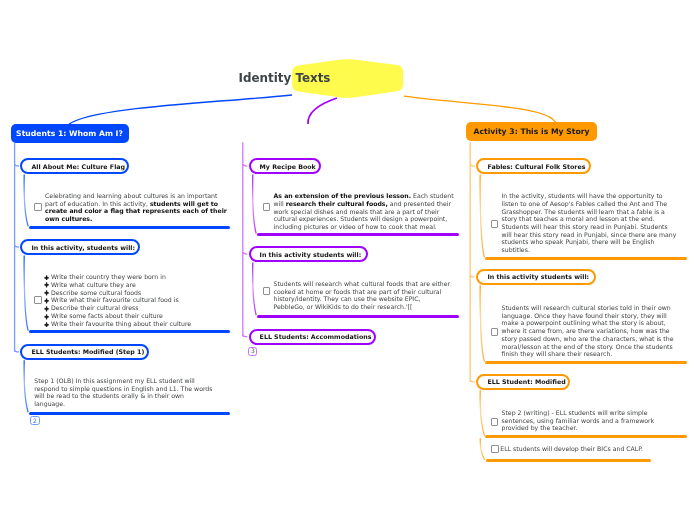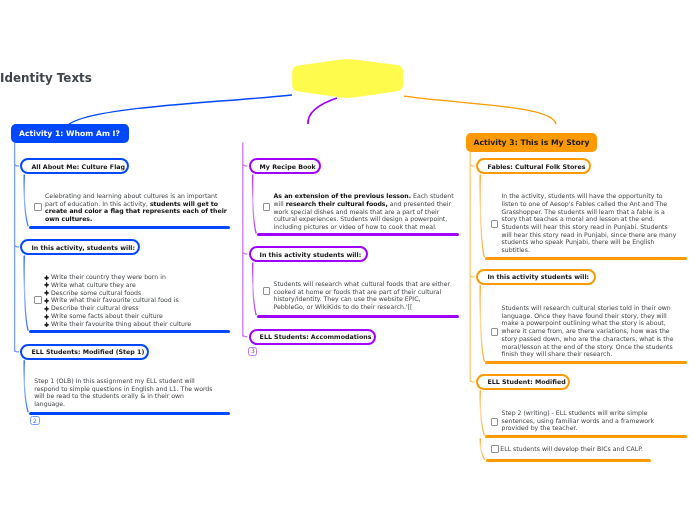--- a/index.html
+++ b/index.html
@@ -68,23 +68,23 @@
   <path d="M470.2 142.3 L470.2 381.7" fill="none" stroke="#ffc877" stroke-width="1.3"></path>
   <path d="M470.2 164.1 C 470.2 165.9, 472.4 166.1, 474.7 166.1" fill="none" stroke="#ffc877" stroke-width="1.3"></path>
   <path d="M480.2 174.4 C 480.0 184.4, 479.9 243.39999999999998, 484.5 257.4" fill="none" stroke="url(#lg-activity-3)" stroke-width="1.25"></path>
   <path d="M470.2 274.9 C 470.2 276.7, 472.4 276.9, 474.7 276.9" fill="none" stroke="#ffc877" stroke-width="1.3"></path>
   <path d="M480.2 285.2 C 480.0 295.2, 479.9 347.59999999999997, 484.5 361.59999999999997" fill="none" stroke="url(#lg-activity-3)" stroke-width="1.25"></path>
   <path d="M470.2 379.9 C 470.2 381.7, 472.4 381.9, 474.7 381.9" fill="none" stroke="#ffc877" stroke-width="1.3"></path>
   <path d="M480.2 390.2 C 480.0 400.2, 479.9 421.59999999999997, 484.5 435.59999999999997" fill="none" stroke="url(#lg-activity-3)" stroke-width="1.25"></path>
   <path d="M480.2 438.2 C 480.0 444.2, 479.9 451.4, 484.7 459.79999999999995" fill="none" stroke="url(#lg-activity-3)" stroke-width="1.25"></path>
   <path d="M292.2 72 Q292.2 66.4 298.4 65.4 L341 59.6 Q347.6 58.8 354 59.6 L397 65.0 Q403.1 66 403.1 71.5 L403.1 84.8 Q403.1 90.3 397 91.3 L354 97.4 Q347.6 98.3 341 97.4 L298.4 91.6 Q292.2 90.6 292.2 85 Z" fill="#fffb4d"></path>
 </svg>
-<div class="root-label" style="left:0;top:71px;width:569px;">Identity Texts</div>
+<div class="root-label" style="left:0;top:71px;width:569px;text-align:center;">Identity Texts</div>
 <div class="branch-title" style="left:10.5px;top:123.8px;width:118px;height:19px;background:#0047fe;color:#ffffff;">
-      <span>Activity 1: Whom Am I?</span>
+      <span>Students 1: Whom Am I?</span>
     </div>
 <div class="sub-pill" style="left:20.2px;top:158.2px;width:109px;height:15.8px;border-color:#0047fe;padding-left:9.3px;">
       <span>All About Me: Culture Flag</span>
     </div>
 <div class="checkbox" style="left:34.0px;top:202.9px;"></div>
 <div class="leaf-text" style="left:45px;top:191.9px;width:182px;">
   <span>Celebrating and learning about cultures is an important part of education. In this activity, </span>
   <b>students will get to create and color a flag that represents each of their own cultures.</b>
 </div>
 <div class="underline" style="left:29.0px;top:226.0px;width:201.0px;background:#0047fe;"></div>
@@ -144,21 +144,21 @@
 <div class="leaf-text" style="left:273.5px;top:280.0px;width:180px;">
   <span>Students will research what cultural foods that are either cooked at home or foods that are part of their cultural history/identity. They can use the website EPIC, PebbleGo, or WikiKids to do their research.'[[</span>
 </div>
 <div class="underline" style="left:257.0px;top:314.8px;width:202.0px;background:#a000ff;"></div>
 <div class="sub-pill" style="left:248.8px;top:328.8px;width:127px;height:15.8px;border-color:#a000ff;padding-left:8.8px;">
       <span>ELL Students: Accommodations</span>
     </div>
 <div class="badge" style="left:248.2px;top:346.7px;border-color:#ca72ff;color:#5a5a5a;">
       <span>3</span>
     </div>
-<div class="branch-title" style="left:466px;top:133px;width:131px;height:19px;background:#ff9900;color:#1a1a1a;">
+<div class="branch-title" style="left:466px;top:122px;width:131px;height:19px;background:#ff9900;color:#1a1a1a;">
       <span>Activity 3: This is My Story</span>
     </div>
 <div class="sub-pill" style="left:476.2px;top:158.2px;width:115px;height:15.8px;border-color:#ff9900;padding-left:9.3px;">
       <span>Fables: Cultural Folk Stores</span>
     </div>
 <div class="checkbox" style="left:490.5px;top:219.5px;"></div>
 <div class="leaf-text" style="left:501.5px;top:192.1px;width:176px;">
   <span>In the activity, students will have the opportunity to listen to one of Aesop's Fables called the Ant and The Grasshopper. The students will learn that a fable is a story that teaches a moral and lesson at the end. Students will hear this story read in Punjabi. Students will hear this story read in Punjabi, since there are many students who speak Punjabi, there will be English subtitles.</span>
 </div>
 <div class="underline" style="left:485.3px;top:257.0px;width:201.7px;background:#ff9900;"></div>

